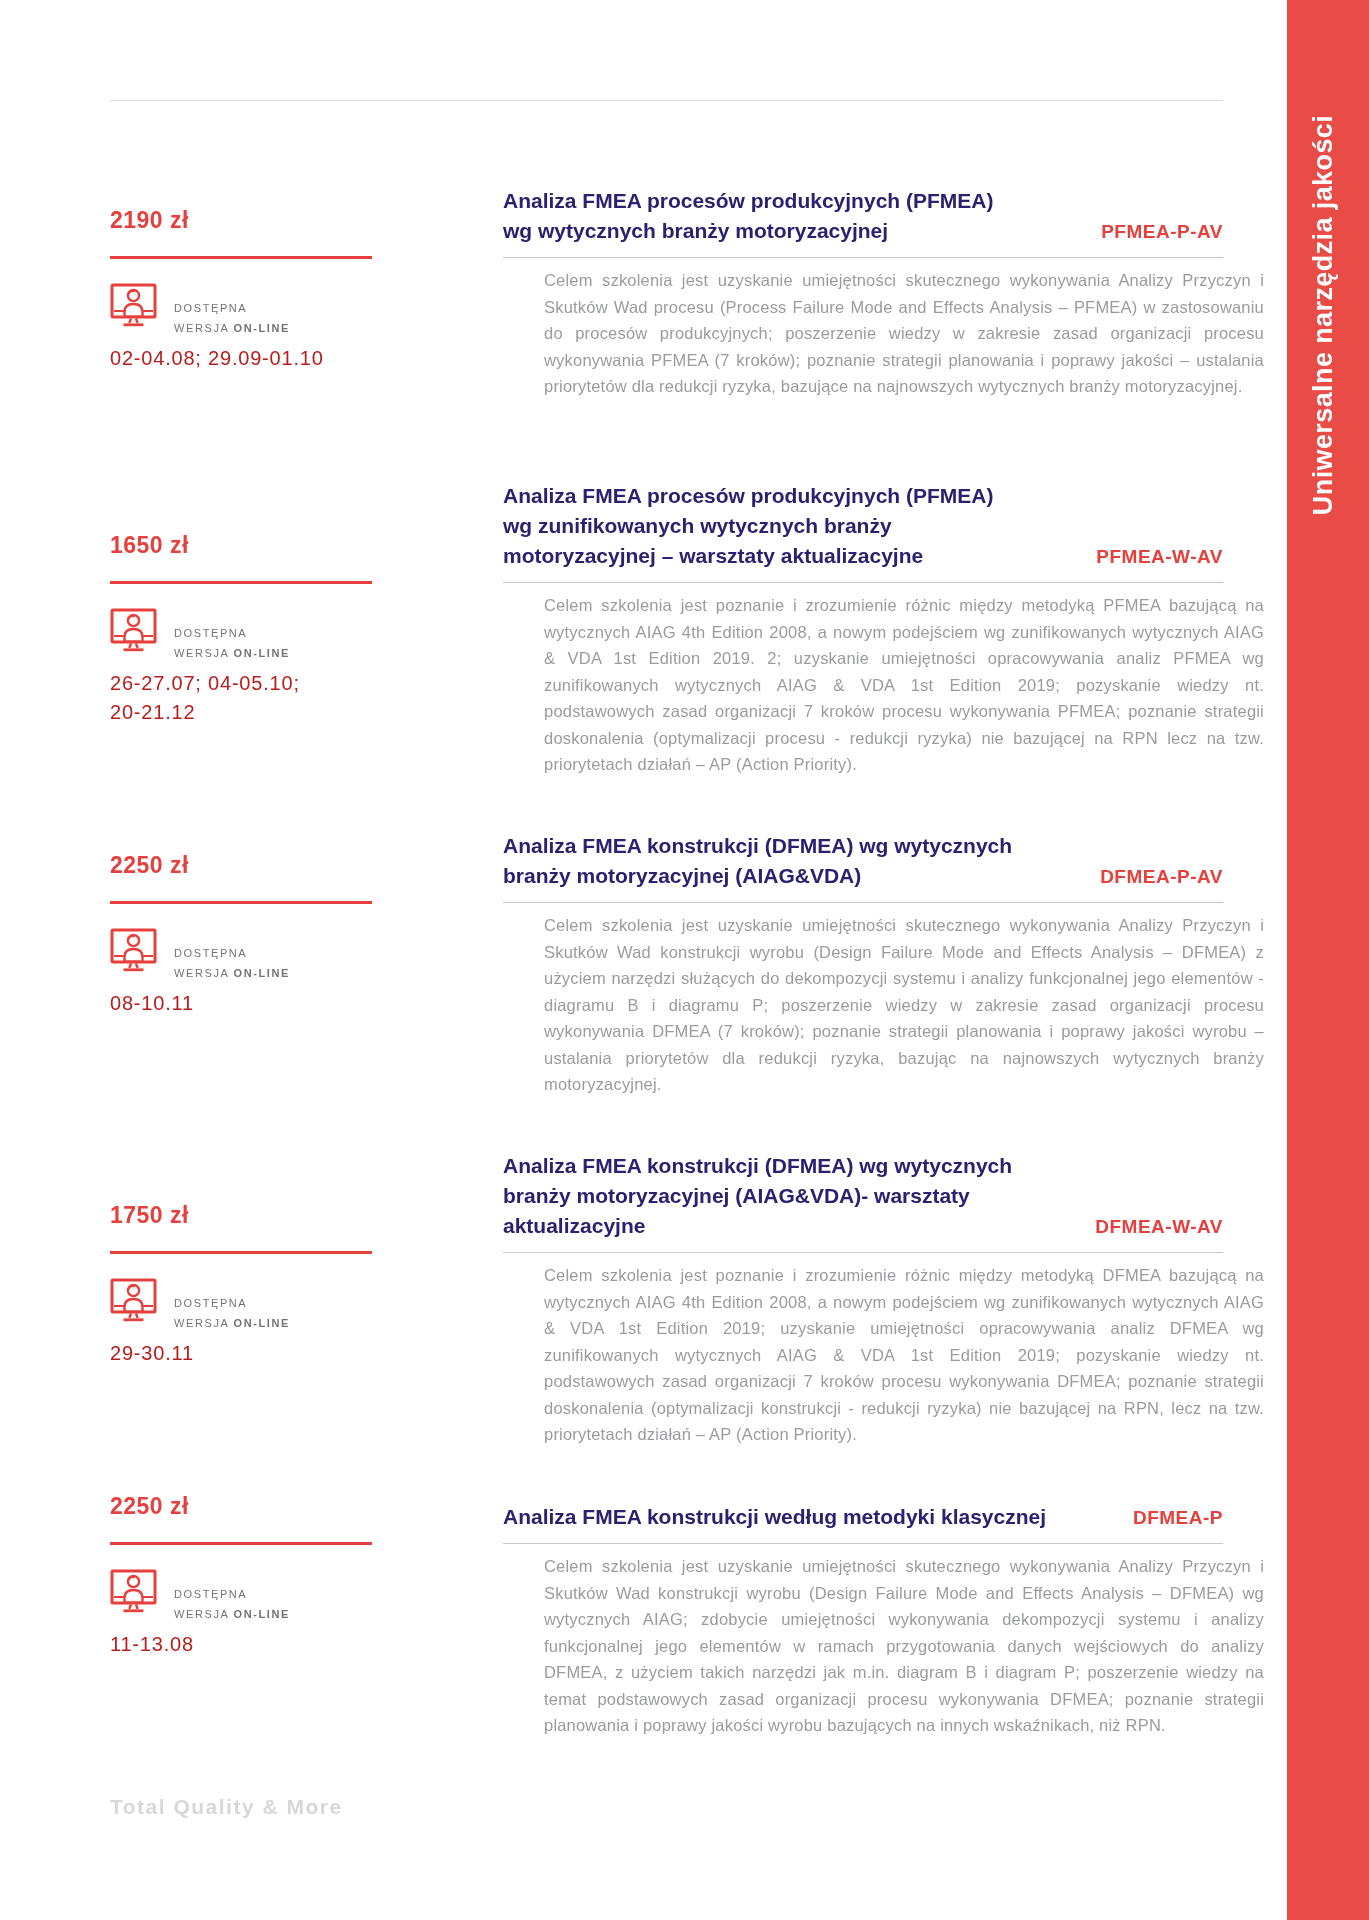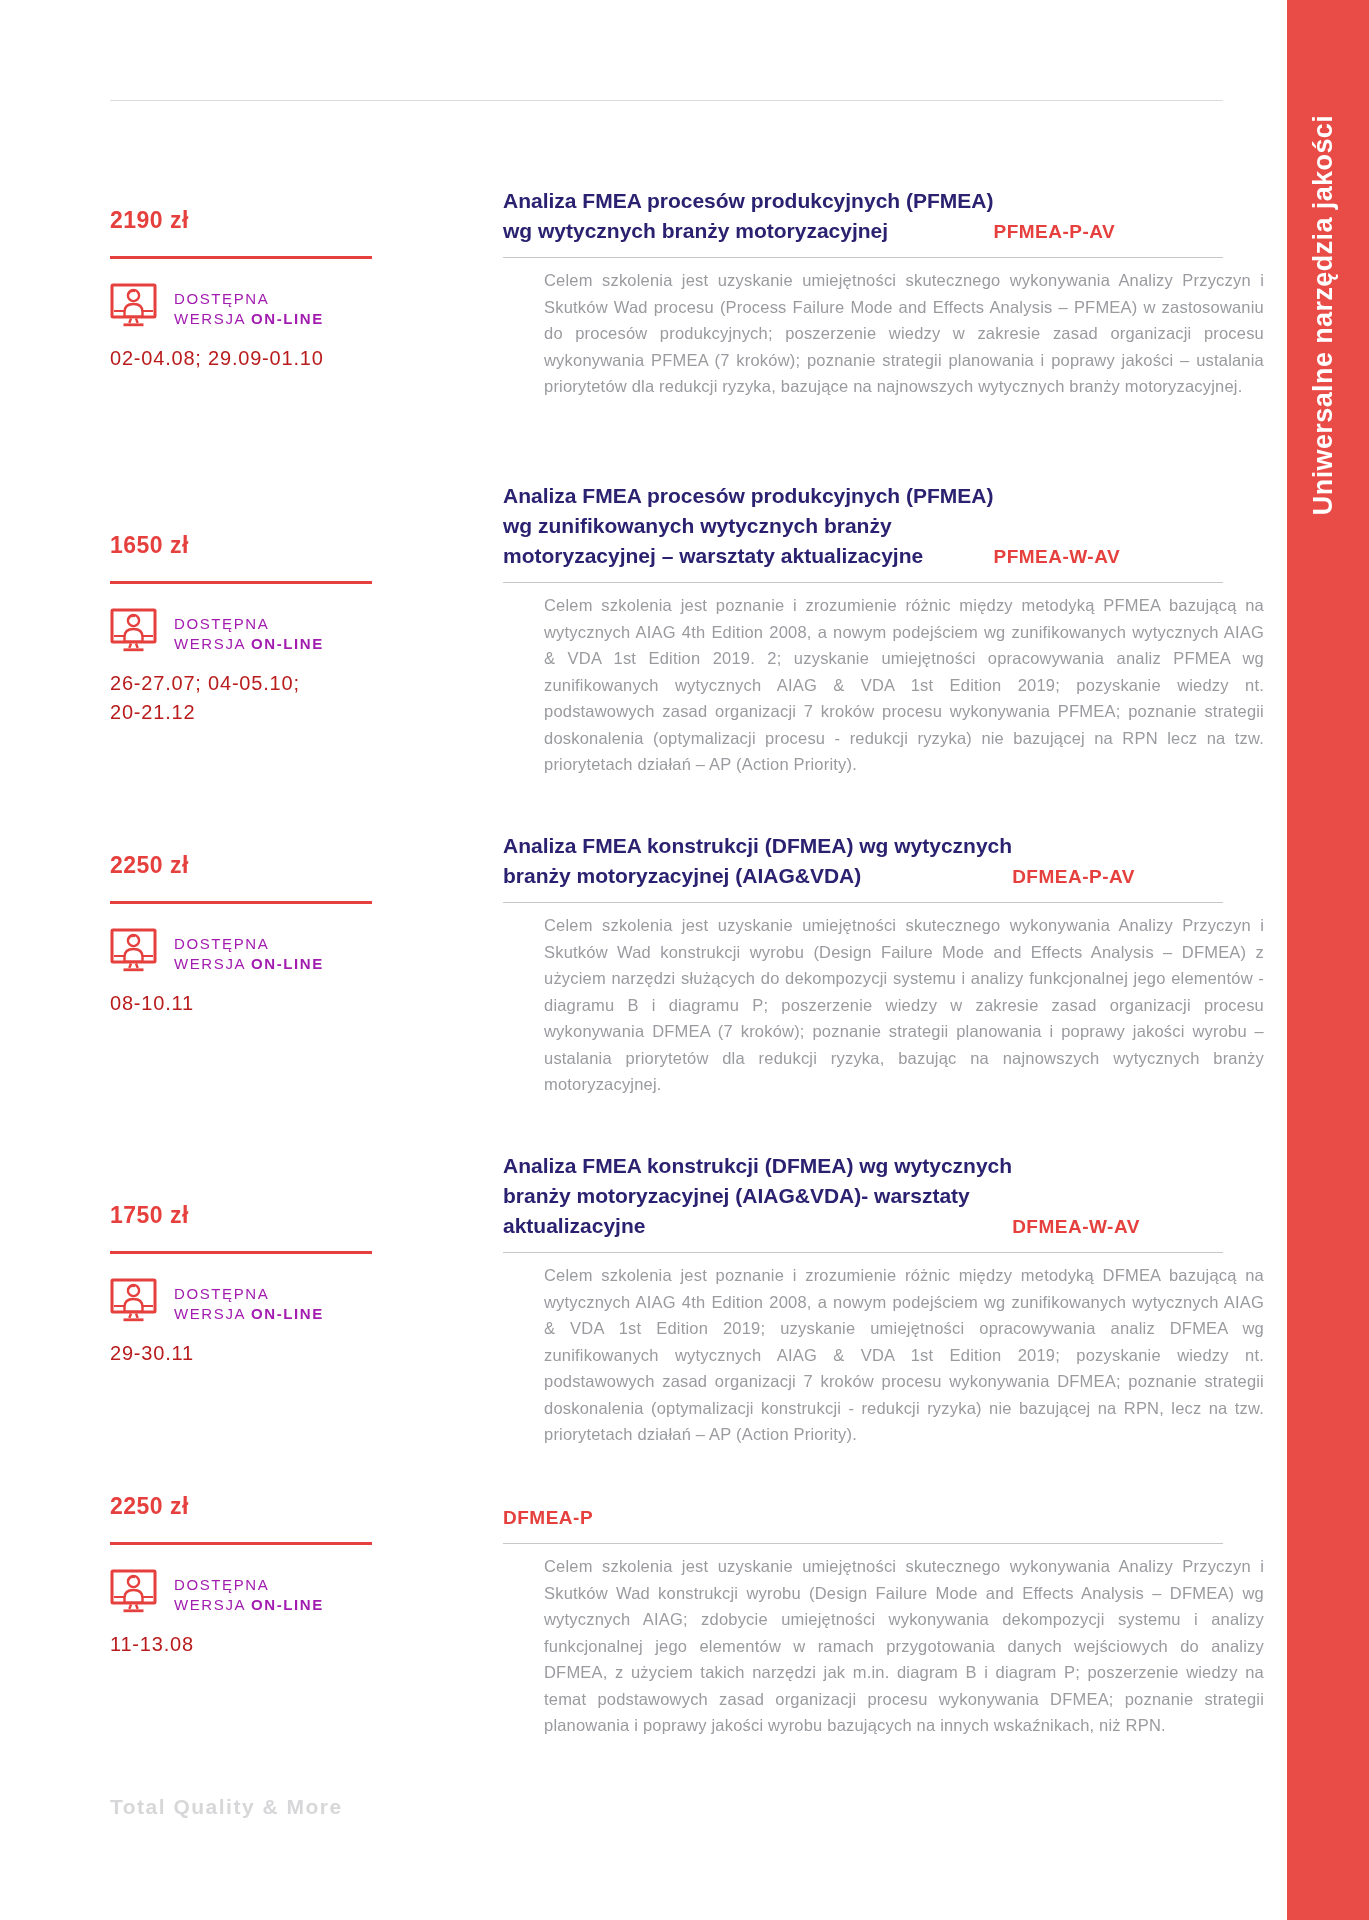--- a/index.html
+++ b/index.html
@@ -15,28 +15,28 @@
   .sidebar-label{position:absolute;left:1088px;top:295px;width:480px;height:40px;
        transform:rotate(-90deg);transform-origin:center;
        text-align:center;font-size:27px;font-weight:bold;color:#ffffff;letter-spacing:.4px;
        white-space:nowrap;}
 
   .course{position:absolute;left:110px;width:1113px;height:0;}
 
   .price{position:absolute;left:0;top:-50px;font-size:23px;font-weight:bold;color:#e5403d;letter-spacing:.5px;}
   .rule{position:absolute;left:0;top:-1px;width:262px;height:3px;background:#e5403d;}
   .icon{position:absolute;left:0;top:26px;width:47px;height:45px;}
-  .avail{position:absolute;left:64px;top:32px;font-size:15px;line-height:20px;color:#a21caf;
+  .avail{position:absolute;left:64px;top:41px;font-size:11px;line-height:20px;color:#737373;
        letter-spacing:1.6px;white-space:nowrap;}
   .avail b{font-weight:bold;}
   .dates{position:absolute;left:0;top:87px;font-size:20px;line-height:29px;color:#b91c1c;
        letter-spacing:.8px;white-space:pre-line;}
 
   .title-row{position:absolute;left:393px;right:0;bottom:11px;display:flex;
-       align-items:flex-end;}
+       align-items:flex-end;justify-content:space-between;}
   .title{font-size:21px;line-height:30px;font-weight:bold;color:#2a2270;white-space:pre-line;}
   .code{font-size:19px;font-weight:bold;color:#e5403d;letter-spacing:.5px;padding-bottom:3px;white-space:nowrap;}
   .tdivider{position:absolute;left:393px;right:0;top:0;height:1px;background:#c7c7cb;}
   .desc{position:absolute;left:393px;top:10px;width:720px;font-size:16.5px;line-height:26.5px;
        color:#9a9b9f;text-align:justify;letter-spacing:.2px;margin-left:41px;}
 
   .footer{position:absolute;left:110px;top:1795px;font-size:21px;font-weight:bold;
        color:#d7d7d9;letter-spacing:1.5px;}
 </style>
 </head>
@@ -176,20 +176,21 @@
         <line x1="13.5" y1="41.8" x2="33.5" y2="41.8" stroke="#e5403d" stroke-width="2.8"></line>
       </svg>
     </div>
     <div class="avail">
       <span>DOSTĘPNA</span><br>
       <span>WERSJA </span><b>ON-LINE</b>
     </div>
     <div class="dates">11-13.08</div>
     <div class="tdivider"></div>
     <div class="title-row">
+      <div class="title">Analiza FMEA konstrukcji według metodyki klasycznej</div>
       <div class="code">DFMEA-P</div>
     </div>
     <div class="desc">Celem szkolenia jest uzyskanie umiejętności skutecznego wykonywania Analizy Przyczyn i Skutków Wad konstrukcji wyrobu (Design Failure Mode and Effects Analysis – DFMEA) wg wytycznych AIAG; zdobycie umiejętności wykonywania dekompozycji systemu i analizy funkcjonalnej jego elementów w ramach przygotowania danych wejściowych do analizy DFMEA, z użyciem takich narzędzi jak m.in. diagram B i diagram P; poszerzenie wiedzy na temat podstawowych zasad organizacji procesu wykonywania DFMEA; poznanie strategii planowania i poprawy jakości wyrobu bazujących na innych wskaźnikach, niż RPN.</div>
   </div>
 </div>
 
   <div class="footer">Total Quality &amp; More</div>
 
   <div class="sidebar"></div>
   <div class="sidebar-label">Uniwersalne narzędzia jakości</div>

